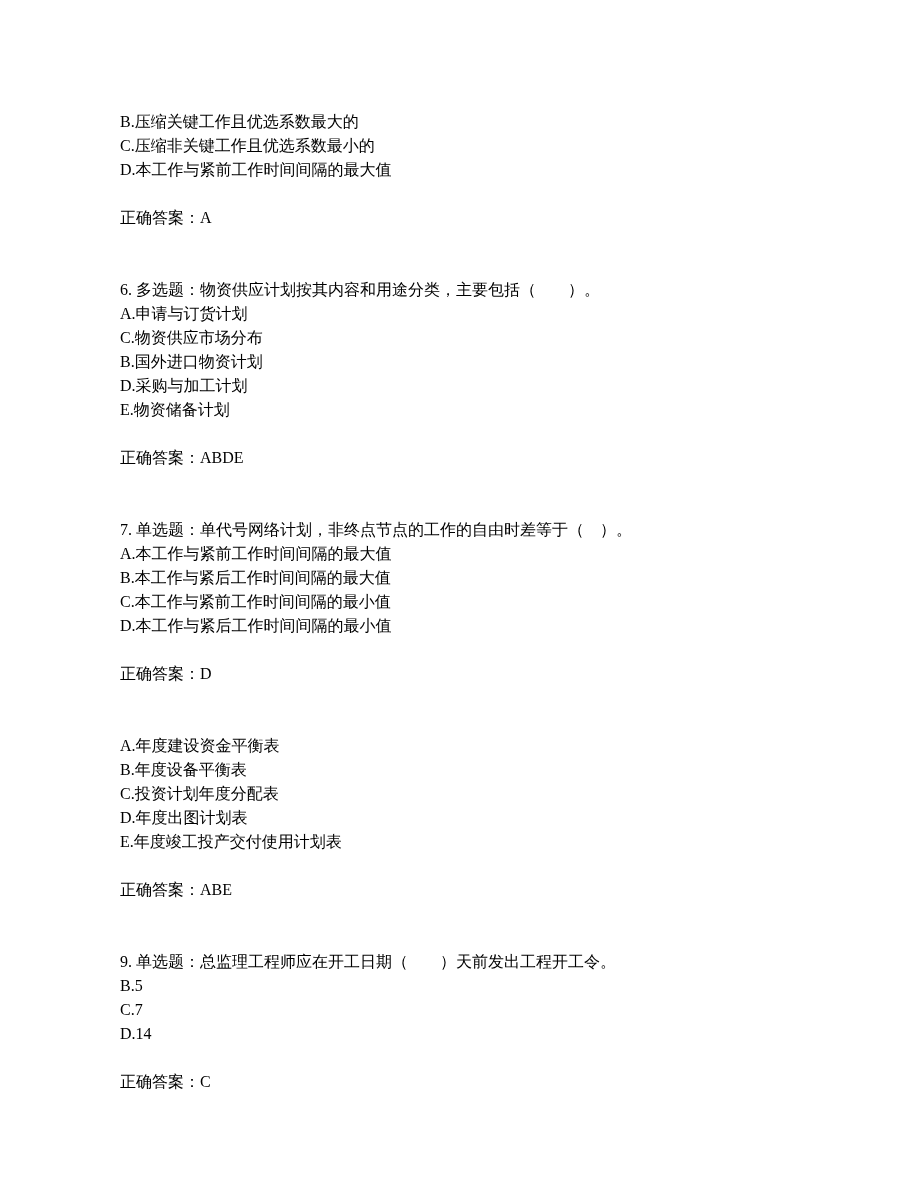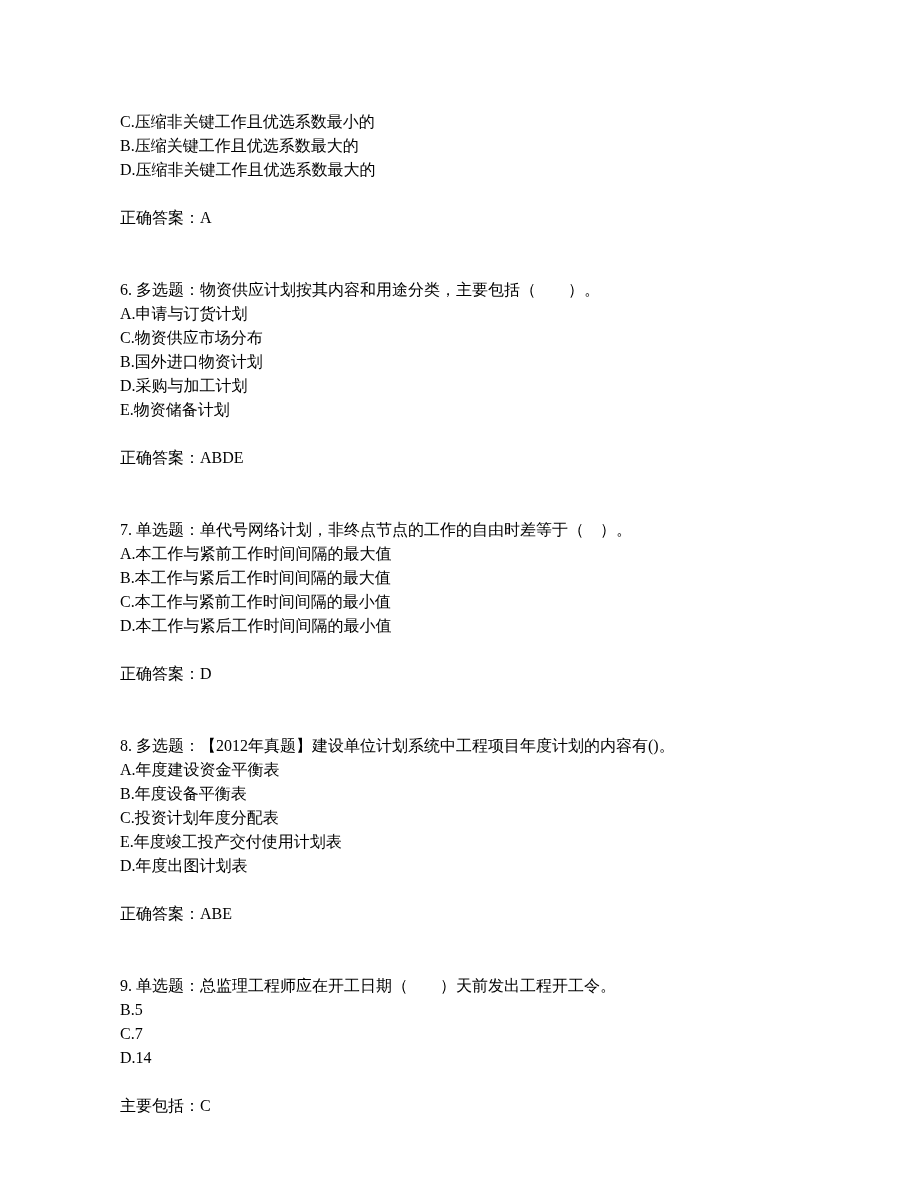--- a/index.html
+++ b/index.html
@@ -27,23 +27,23 @@
     }
     .stem {
       display: block;
       margin-top: 24px;
     }
   </style>
 </head>
 <body>
 
 <div class="question-block">
+  <span class="option-line">B.压缩关键工作且优选系数最大的</span>
   <span class="option-line">C.压缩非关键工作且优选系数最小的</span>
-  <span class="option-line">B.压缩关键工作且优选系数最大的</span>
-  <span class="option-line">D.压缩非关键工作且优选系数最大的</span>
+  <span class="option-line">D.本工作与紧前工作时间间隔的最大值</span>
   <div class="answer-line">正确答案：A</div>
 </div>
 
 <div class="question-block">
   <span class="stem">6. 多选题：物资供应计划按其内容和用途分类，主要包括（　　）。</span>
   <span class="option-line">A.申请与订货计划</span>
   <span class="option-line">C.物资供应市场分布</span>
   <span class="option-line">B.国外进口物资计划</span>
   <span class="option-line">D.采购与加工计划</span>
   <span class="option-line">E.物资储备计划</span>
@@ -53,28 +53,27 @@
 <div class="question-block">
   <span class="stem">7. 单选题：单代号网络计划，非终点节点的工作的自由时差等于（　）。</span>
   <span class="option-line">A.本工作与紧前工作时间间隔的最大值</span>
   <span class="option-line">B.本工作与紧后工作时间间隔的最大值</span>
   <span class="option-line">C.本工作与紧前工作时间间隔的最小值</span>
   <span class="option-line">D.本工作与紧后工作时间间隔的最小值</span>
   <div class="answer-line">正确答案：D</div>
 </div>
 
 <div class="question-block">
-  <span class="stem">8. 多选题：【2012年真题】建设单位计划系统中工程项目年度计划的内容有()。</span>
   <span class="option-line">A.年度建设资金平衡表</span>
   <span class="option-line">B.年度设备平衡表</span>
   <span class="option-line">C.投资计划年度分配表</span>
+  <span class="option-line">D.年度出图计划表</span>
   <span class="option-line">E.年度竣工投产交付使用计划表</span>
-  <span class="option-line">D.年度出图计划表</span>
   <div class="answer-line">正确答案：ABE</div>
 </div>
 
 <div class="question-block">
   <span class="stem">9. 单选题：总监理工程师应在开工日期（　　）天前发出工程开工令。</span>
   <span class="option-line">B.5</span>
   <span class="option-line">C.7</span>
   <span class="option-line">D.14</span>
-  <div class="answer-line">主要包括：C</div>
+  <div class="answer-line">正确答案：C</div>
 </div>
 
 </body></html>

